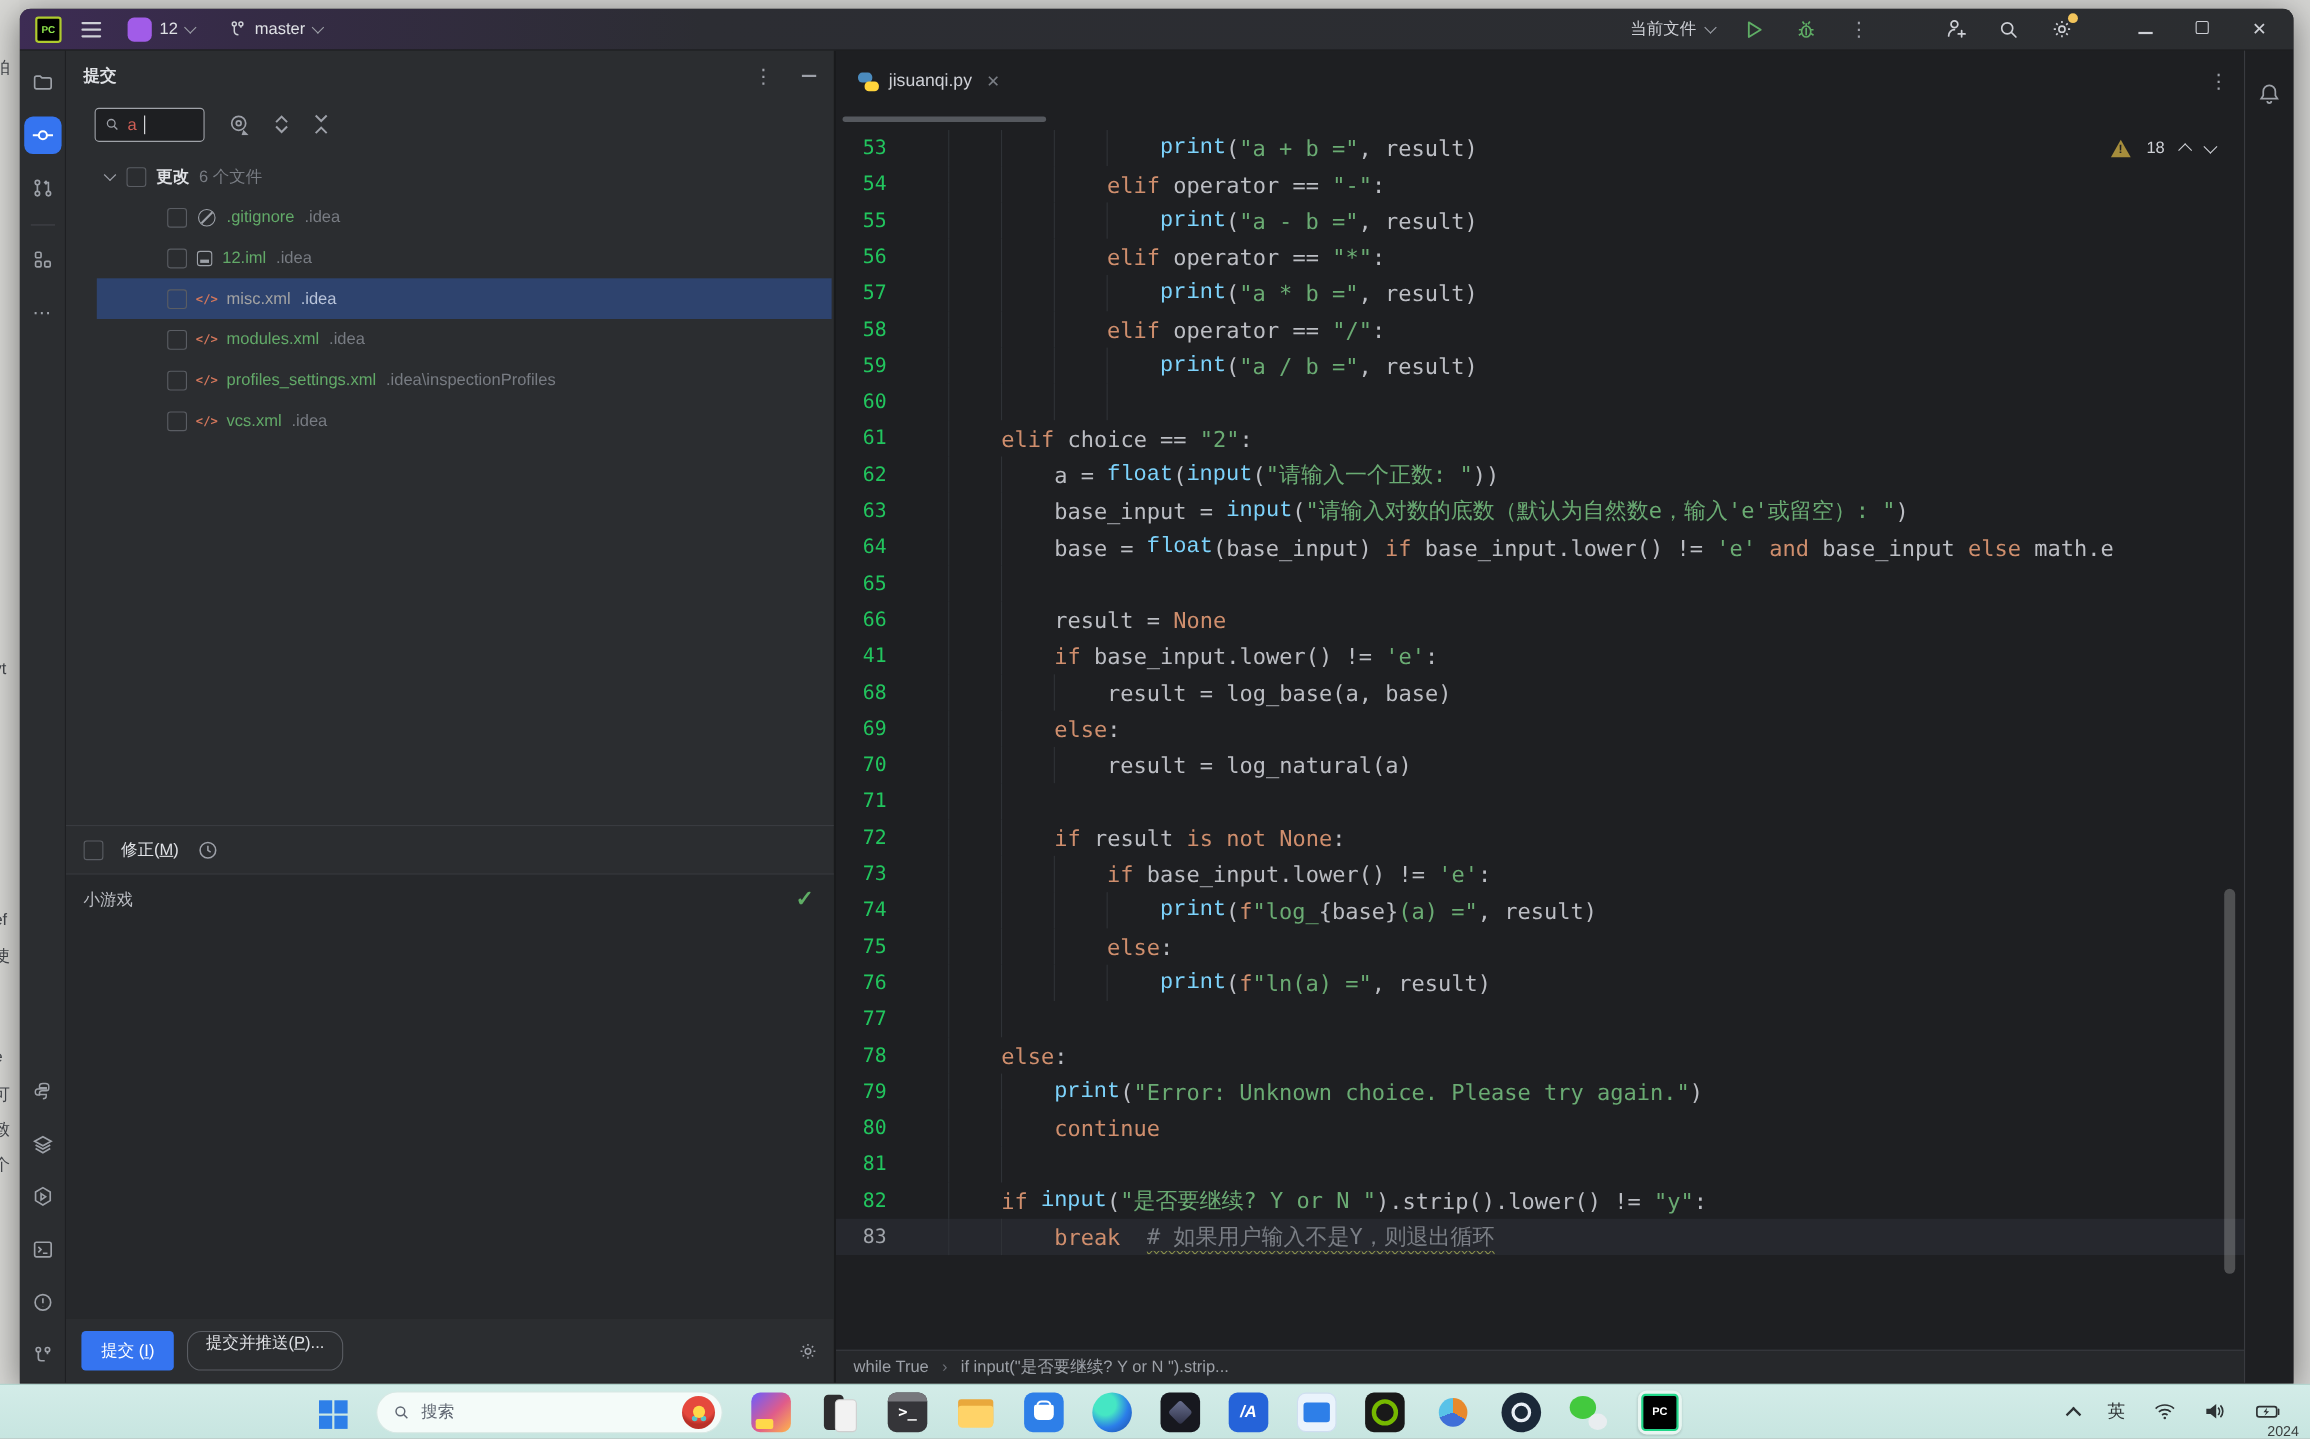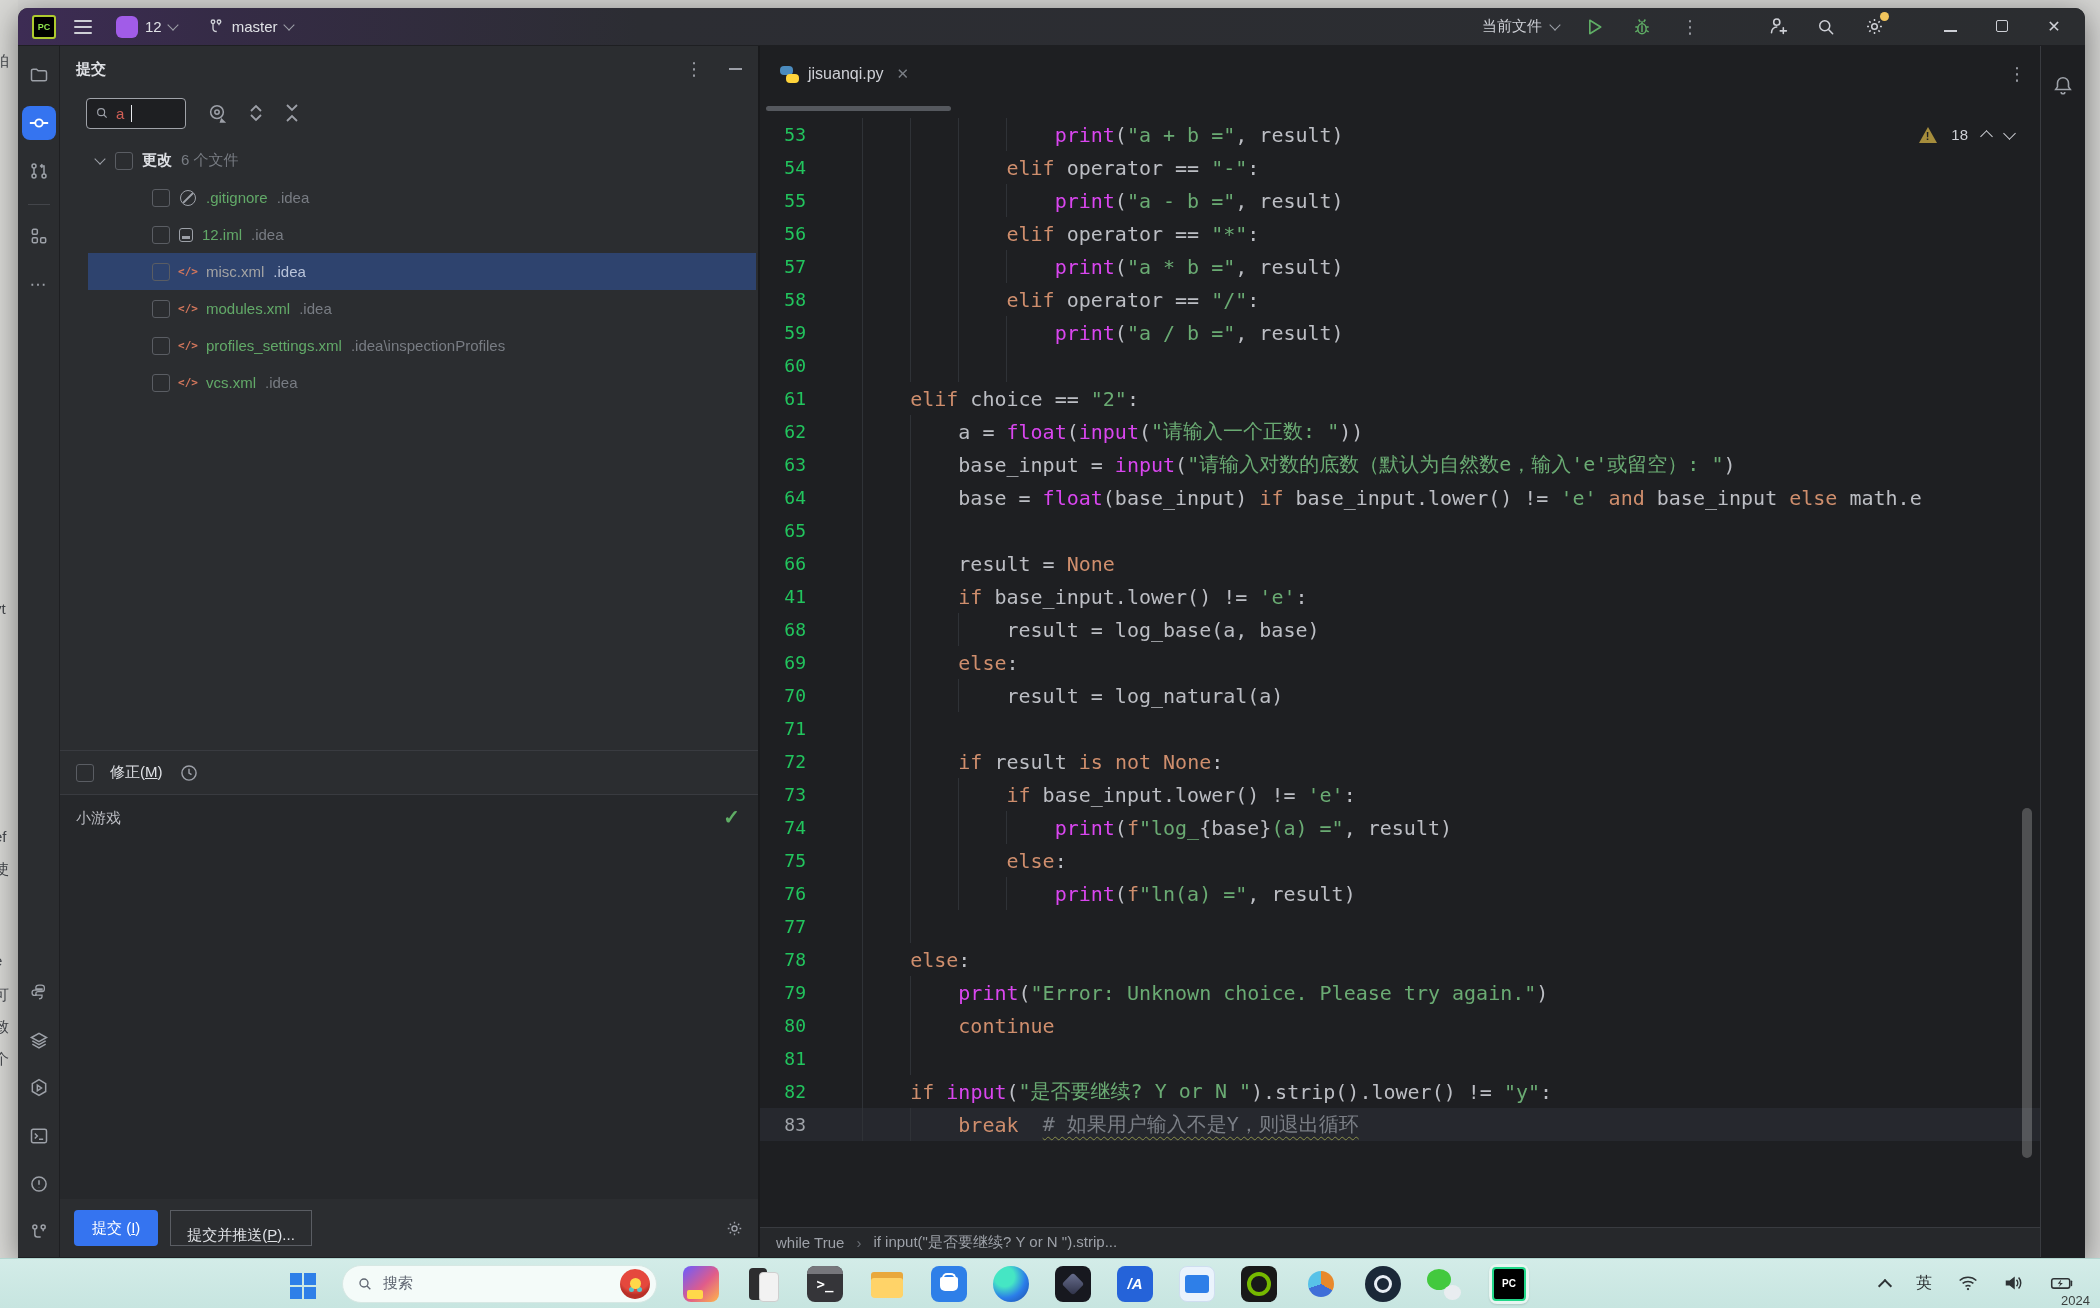--- a/index.html
+++ b/index.html
@@ -83,22 +83,22 @@
   .fi-ignored::after { content:""; position:absolute; width:14px; height:1.6px; background:#9da1a8; transform:rotate(-45deg); }
   .fi-module { width:14px; height:14px; border:1.6px solid #9da1a8; border-radius:3px; position:relative; }
   .fi-module::after { content:""; position:absolute; left:2px; right:2px; bottom:2px; height:3px; background:#9da1a8; }
   .cp-fill { flex:1; }
   .amend-row { height:44px; display:flex; align-items:center; gap:16px; padding-left:16px; border-top:1px solid #393b40; }
   .msg-area { flex:none; height:405px; background:#26282b; border-top:1px solid #393b40; position:relative; padding:14px 16px; color:#bcbec4; }
   .msg-check { position:absolute; right:18px; top:10px; color:#5fad65; font-size:20px; font-weight:bold; }
   .cp-btns { height:58px; display:flex; align-items:center; gap:12px; padding:0 14px; }
   .btn-primary { height:36px; padding:0 18px; background:#3574F0; border-radius:4px; color:#fff; font-size:15px;
                  display:flex; align-items:center; }
-  .btn-sec { height:36px; padding:0 16px; background:transparent; border:1px solid #5a5d63; border-radius:0;
-             color:#dfe1e5; font-size:15px; display:flex; align-items:flex-end; }
+  .btn-sec { height:36px; padding:0 16px; background:transparent; border:1px solid #5a5d63; border-radius:13px;
+             color:#dfe1e5; font-size:15px; display:flex; align-items:flex-start; }
   .cp-btns .sp { flex:1; }
 
   
   .editor { flex:1; background:#1e1f22; display:flex; flex-direction:column; min-width:0; position:relative; }
   .tabbar { height:56px; display:flex; align-items:center; padding:0 14px; color:#ced0d6; font-size:16px; }
   .tab { display:flex; align-items:center; gap:9px; height:100%; padding:0 6px; }
   .tab-close { color:#7a7e85; font-size:15px; margin-left:4px; }
   .tabbar .sp { flex:1; }
   .pyico { position:relative; width:19px; height:19px; }
   .pyico i { position:absolute; width:13px; height:9px; border-radius:4px; }
@@ -106,21 +106,21 @@
   .pyico i:last-child  { right:0; bottom:1px; background:#ffd43b; }
   .hscroll { height:16px; position:relative; }
   .hscroll .thumb { position:absolute; left:6px; top:4px; width:185px; height:5px; background:#55585e; border-radius:3px; }
 
   .code { flex:1; position:relative; overflow:hidden; font-family:"DejaVu Sans Mono",monospace; font-size:20px; }
   .cl { height:33px; display:flex; align-items:center; padding-left:16px; white-space:pre; }
   .cl .ln { width:30px; text-align:right; color:#22c55e; font-size:18px; flex:none; margin-right:56px; }
   .cl.caret { background:#26282e; }
   .cl.caret .ln { color:#a1a5ab; }
   .g { display:inline-block; width:4ch; height:33px; border-left:1px solid #2f3237; flex:none; }
-  .k { color:#CF8E6D; } .f { color:#d946ef; } .s { color:#6AAB73; } .p { color:#BCBEC4; }
+  .k { color:#CF8E6D; } .f { color:#7dd3fc;font-family:Liberation Mono, monospace; } .s { color:#6AAB73; } .p { color:#BCBEC4; }
   .c, .cw { color:#7A7E85; }
   .cw { text-decoration:underline wavy #8a8f4a 1px; text-underline-offset:5px; }
 
   .warnwidget { position:absolute; top:8px; right:26px; display:flex; align-items:center; gap:14px;
                 font-family:"Liberation Sans",sans-serif; font-size:15px; color:#ced0d6; }
   .warn-tri { width:0; height:0; border-left:9px solid transparent; border-right:9px solid transparent;
               border-bottom:16px solid #a68d3c; position:relative; }
   .warn-tri::after { content:"!"; position:absolute; left:-2.5px; top:3px; color:#1e1f22; font-size:11px; font-weight:bold; }
   .wchev { width:9px; height:9px; border-right:1.8px solid #ced0d6; border-bottom:1.8px solid #ced0d6; }
   .wchev.up { transform:rotate(-135deg); margin-top:4px; }

